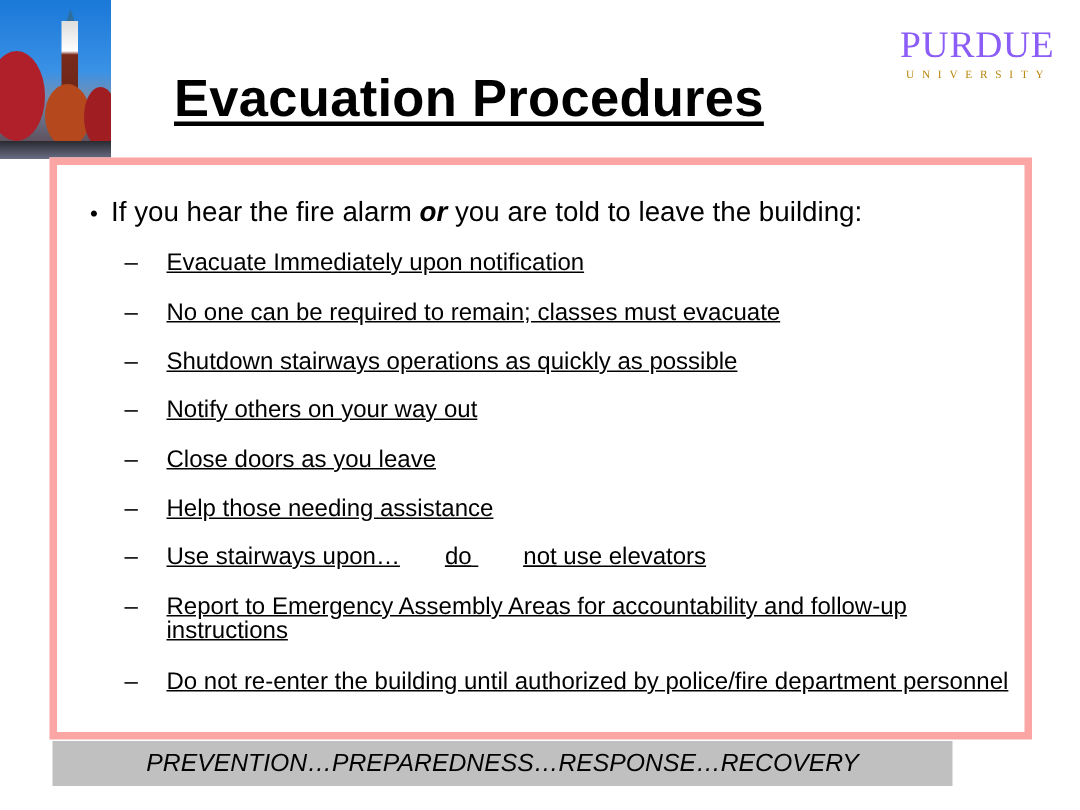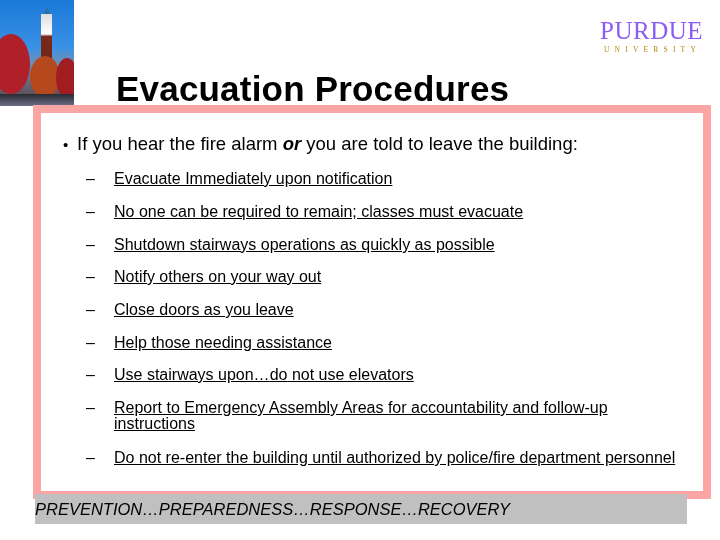--- a/index.html
+++ b/index.html
@@ -36,40 +36,40 @@
       color: #8b5cf6; line-height: 26px; font-variant: small-caps;
     }
     .logo .sub {
       font-family: "Liberation Serif", serif; font-size: 7.5px; letter-spacing: 5.2px;
       color: #b8860b; line-height: 12px; margin-left: 4px;
     }
     .title {
       position: absolute; left: 116px; top: 46px;
       font-size: 35px; font-weight: bold; text-decoration: underline;
       text-underline-offset: 4px; text-decoration-thickness: 3px;
-      letter-spacing: 0.2px; white-space: nowrap; margin-top: 23px;
+      letter-spacing: 0.2px; white-space: nowrap;
     }
     .box {
       position: absolute; left: 33px; top: 105px; width: 645px; height: 378px;
-      border: 8px solid #fca5a5; background: #fff; padding-left: 17px;
+      border: 5px solid #fca5a5; background: #fff;
     }
     .lead {
       position: absolute; left: 22px; top: 20px; font-size: 18.5px; white-space: nowrap;
     }
     .lead .dot { display: inline-block; width: 14px; font-size: 15px; }
     .item {
       position: absolute; left: 45px; font-size: 16px; line-height: 16px;
       display: flex;
     }
     .item .dash { width: 28px; flex: none; }
     .item .txt { width: 565px; text-decoration: underline; }
-    .u { text-decoration: underline; }
+    .u { text-decoration: underline; margin-left: 30px; }
     .footer {
-      position: absolute; left: 35px; top: 494px; width: 652px; height: 30px;
-      background: #c0c0c0; text-align: left;
+      position: absolute; left: 35px; top: 494px; width: 600px; height: 30px;
+      background: #c0c0c0; text-align: center;
       font-size: 16.5px; font-style: italic; line-height: 31px;
     }
   </style>
 </head>
 <body>
 
 <div class="photo">
   <div class="spire"></div>
   <div class="tower"></div>
   <div class="tree" style="left:-8px;top:34px;width:38px;height:60px;background:#b0202a;"></div>

